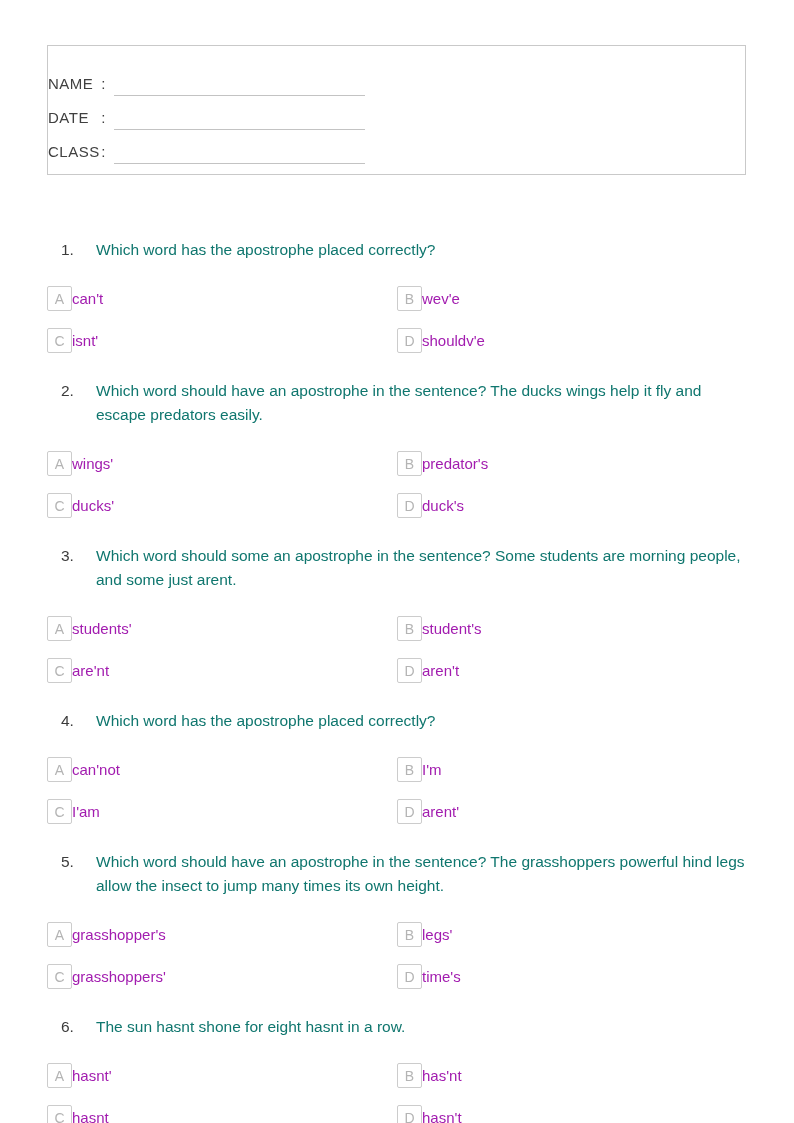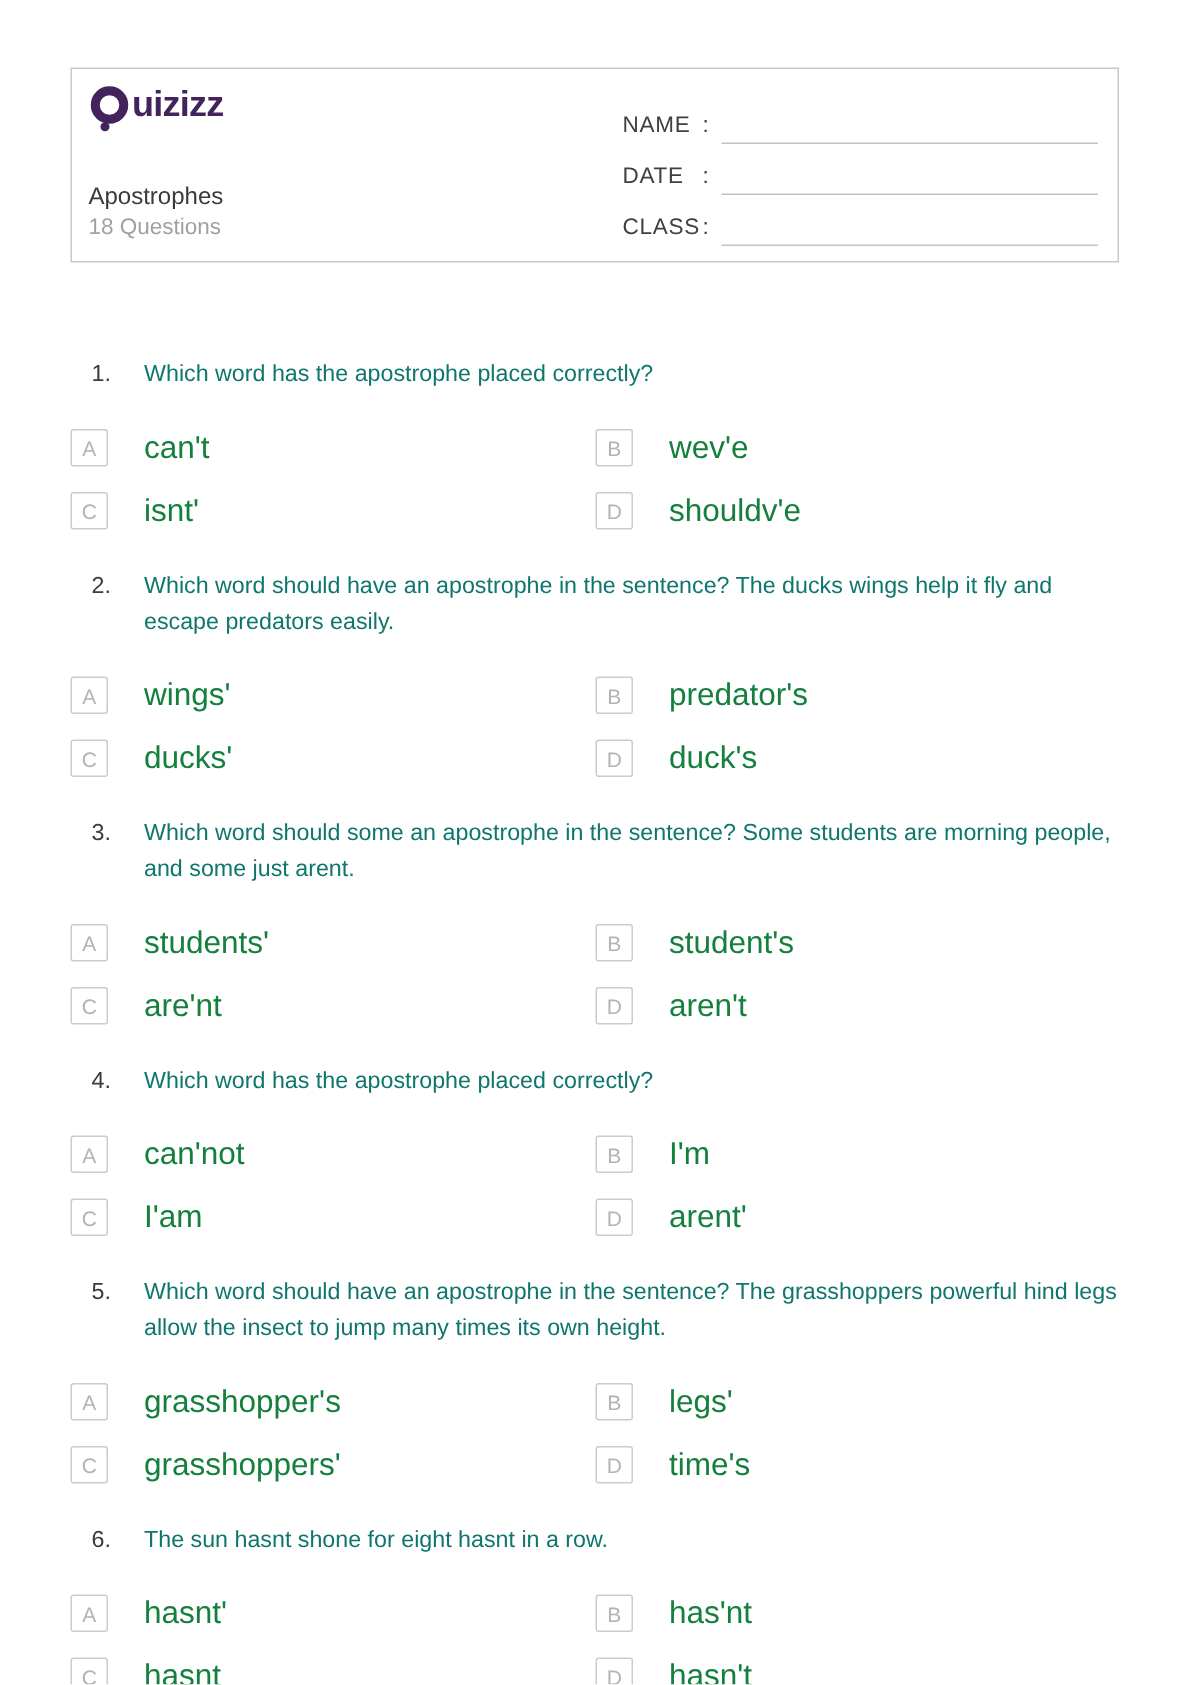--- a/index.html
+++ b/index.html
@@ -66,43 +66,29 @@
     row-gap:17px;
   }
   .option { display:flex; align-items:center; }
   .opt-letter {
     width:25px; height:25px; flex:0 0 25px;
     border:1px solid #cccccc; border-radius:2px;
     display:flex; align-items:center; justify-content:center;
     font-size:14px; color:#b4b4b4;
   }
   .opt-text {
-    margin-left:24px;
-    font-size:21px; color:#15803d; line-height:25px;
+    font-size:15px; color:#a21caf; line-height:25px;
   }
 </style>
 </head>
 <body>
 
 <div class="page">
 
   <div class="header-box">
-    <div class="header-left">
-      <div class="logo">
-        <svg width="28" height="31" viewBox="0 0 28 31">
-          <circle cx="14" cy="13" r="9.5" fill="none" stroke="#43235b" stroke-width="6"></circle>
-          <circle cx="11" cy="27.5" r="3" fill="#43235b"></circle>
-        </svg>
-        <span class="logo-tail">uizizz</span>
-      </div>
-      <div>
-        <div class="title">Apostrophes</div>
-        <div class="subtitle">18 Questions</div>
-      </div>
-    </div>
     <div class="header-right">
       <div class="field-row">
         <span class="field-label">
           <span>NAME</span>
           <span>:</span>
         </span>
         <span class="field-line"></span>
       </div>
       <div class="field-row">
         <span class="field-label">

